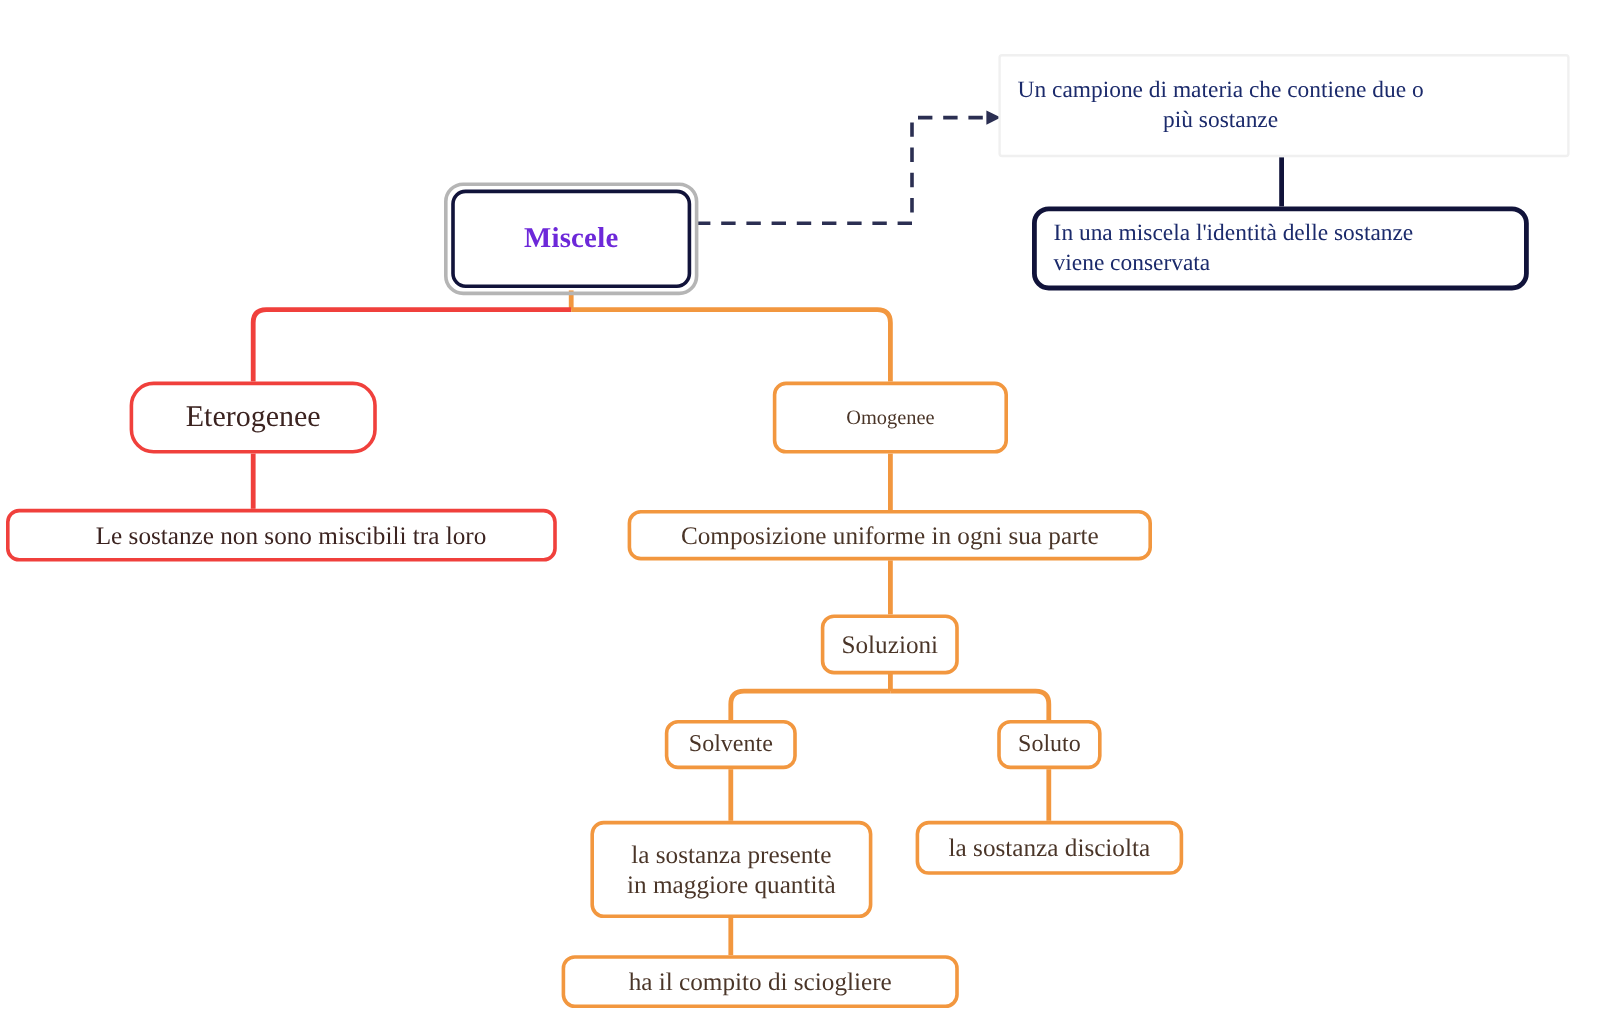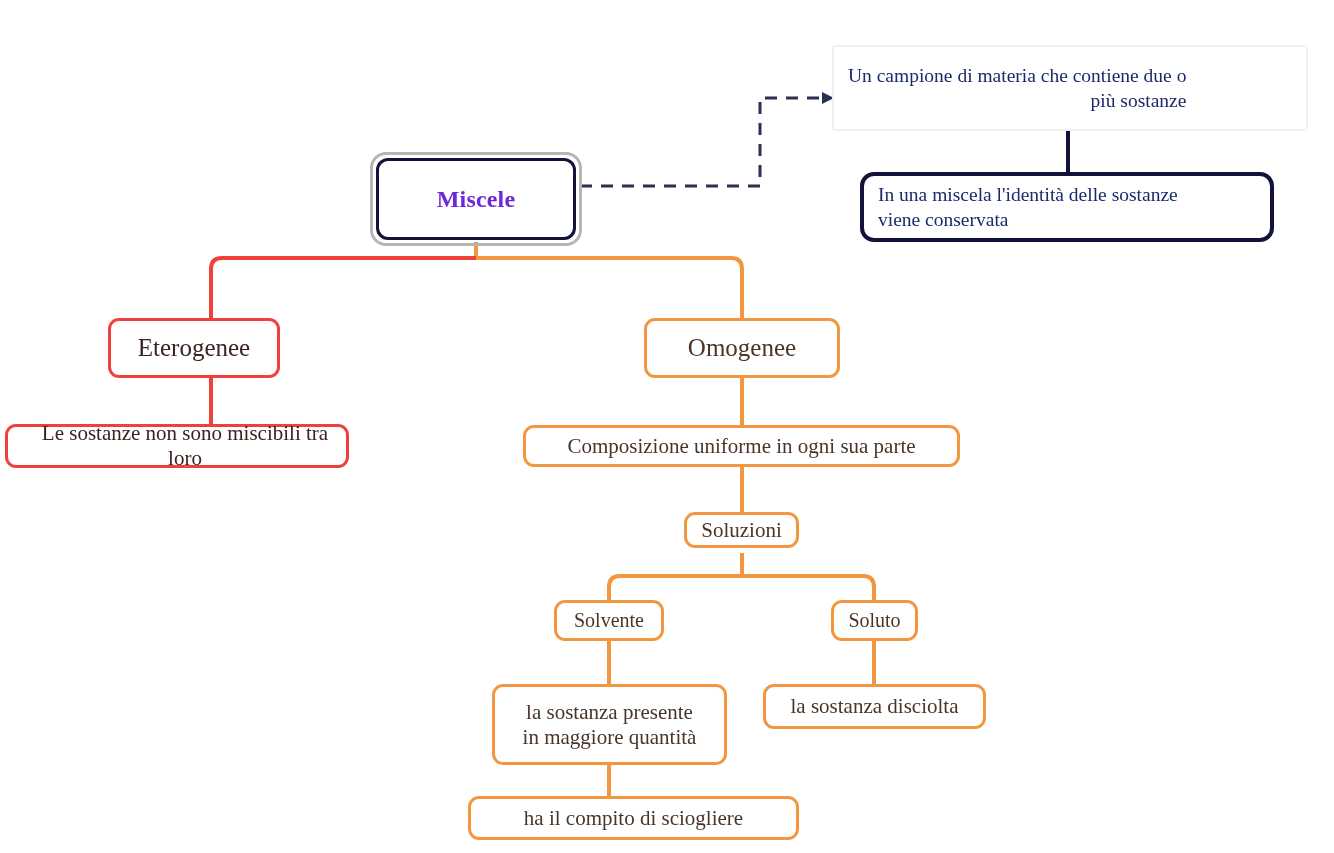--- a/index.html
+++ b/index.html
@@ -55,21 +55,21 @@
     z-index: 1;
   }
 
   
   .node-note-light {
     border: 2px solid #f0f0f0;
     border-radius: 3px;
     color: #1b2a6b;
     font-size: 19.5px;
     justify-content: flex-start;
-    text-align: right;
+    text-align: center;
     padding: 6px 14px;
     line-height: 1.3;
   }
   .node-note-dark {
     border: 4px solid #11133a;
     border-radius: 14px;
     color: #1b2a6b;
     font-size: 19.5px;
     justify-content: flex-start;
     text-align: left;
@@ -83,21 +83,21 @@
     color: #3b2320;
   }
   .node-red-title { font-size: 25px; }
   .node-red-leaf  { font-size: 21px; }
 
   
   .node-orange {
     border: 3px solid #f2973f;
     color: #4a3528;
   }
-  .node-orange-title { font-size: 25px; }
+  .node-orange-title { font-size: 17px; }
   .node-orange-leaf  { font-size: 21px; }
   .node-orange-small { font-size: 20px; }
 </style>
 </head>
 <body>
 
 <div id="canvas">
 
   <svg id="links" viewBox="0 0 1334 853" width="1334" height="853" aria-hidden="true">
 
@@ -136,37 +136,37 @@
   <div class="node node-note-light" style="left:832px; top:45px; width:476px; height:86px;">
     <span>Un campione di materia che contiene due o
 più sostanze</span>
   </div>
 
   <div class="node node-note-dark" style="left:860px; top:172px; width:414px; height:70px;">
     <span>In una miscela l'identità delle sostanze
 viene conservata</span>
   </div>
 
-  <div class="node node-red node-red-title" style="left:108px; top:318px; width:172px; height:60px;">
+  <div class="node node-red node-red-title" style="left:108px; top:318px; width:206px; height:60px;border-radius:20px;">
     <span>Eterogenee</span>
   </div>
 
-  <div class="node node-red node-red-leaf" style="left:5px; top:424px; width:344px; height:44px;padding-left:16px;">
+  <div class="node node-red node-red-leaf" style="left:5px; top:424px; width:459px; height:44px;padding-left:16px;">
     <span>Le sostanze non sono miscibili tra loro</span>
   </div>
 
   <div class="node node-orange node-orange-title" style="left:644px; top:318px; width:196px; height:60px;">
     <span>Omogenee</span>
   </div>
 
   <div class="node node-orange node-orange-leaf" style="left:523px; top:425px; width:437px; height:42px;">
     <span>Composizione uniforme in ogni sua parte</span>
   </div>
 
-  <div class="node node-orange node-orange-leaf" style="left:684px; top:512px; width:115px; height:36px;">
+  <div class="node node-orange node-orange-leaf" style="left:684px; top:512px; width:115px; height:50px;">
     <span>Soluzioni</span>
   </div>
 
   <div class="node node-orange node-orange-small" style="left:554px; top:600px; width:110px; height:41px;">
     <span>Solvente</span>
   </div>
 
   <div class="node node-orange node-orange-small" style="left:831px; top:600px; width:87px; height:41px;">
     <span>Soluto</span>
   </div>

